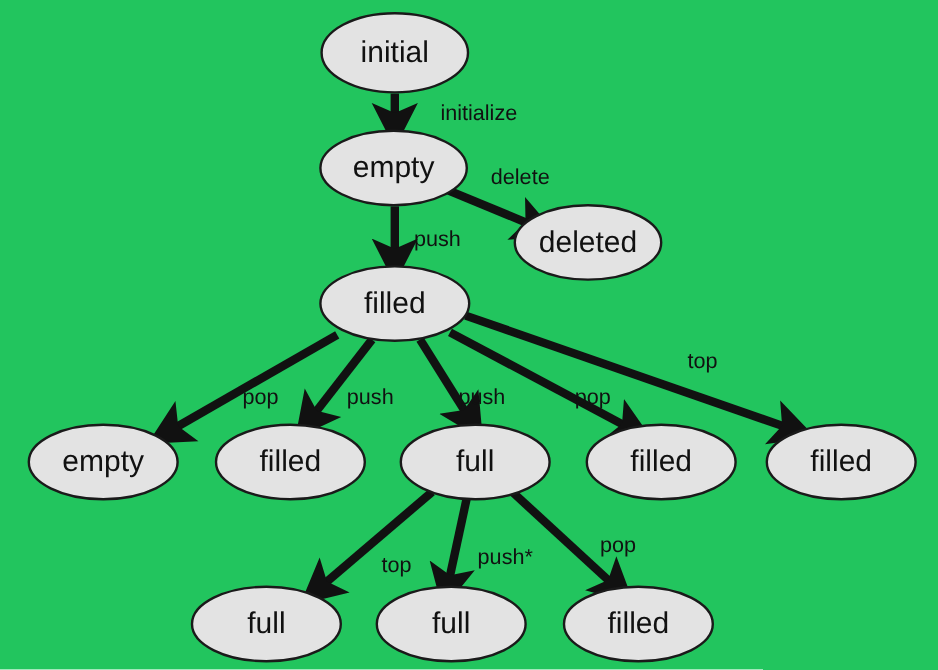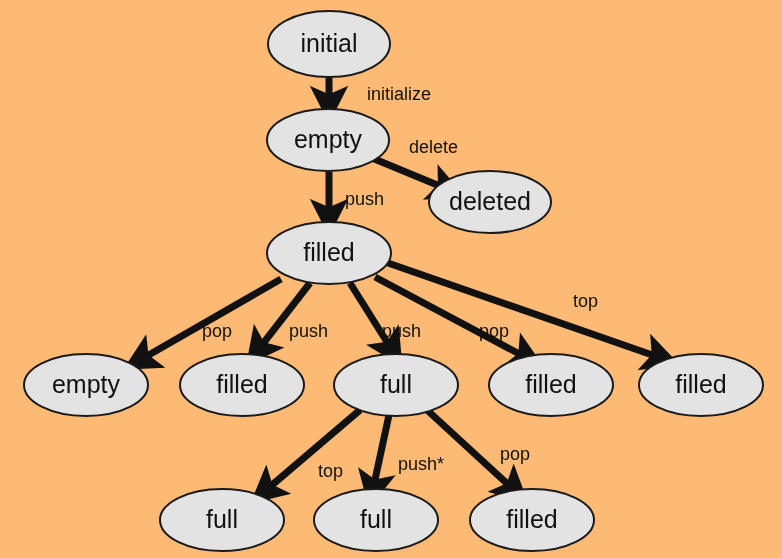--- a/index.html
+++ b/index.html
@@ -10,21 +10,21 @@
   body {
     width: 782px;
     height: 558px;
     overflow: hidden;
     font-family: "Liberation Sans", sans-serif;
   }
   #diagram-root {
     position: relative;
     width: 782px;
     height: 558px;
-    background: #fdba74;
+    background: #22c55e;
   }
   svg#state-diagram {
     display: block;
     width: 782px;
     height: 558px;
   }
   .node-ellipse {
     fill: #e3e3e3;
     stroke: #1a1a1a;
     stroke-width: 2;

